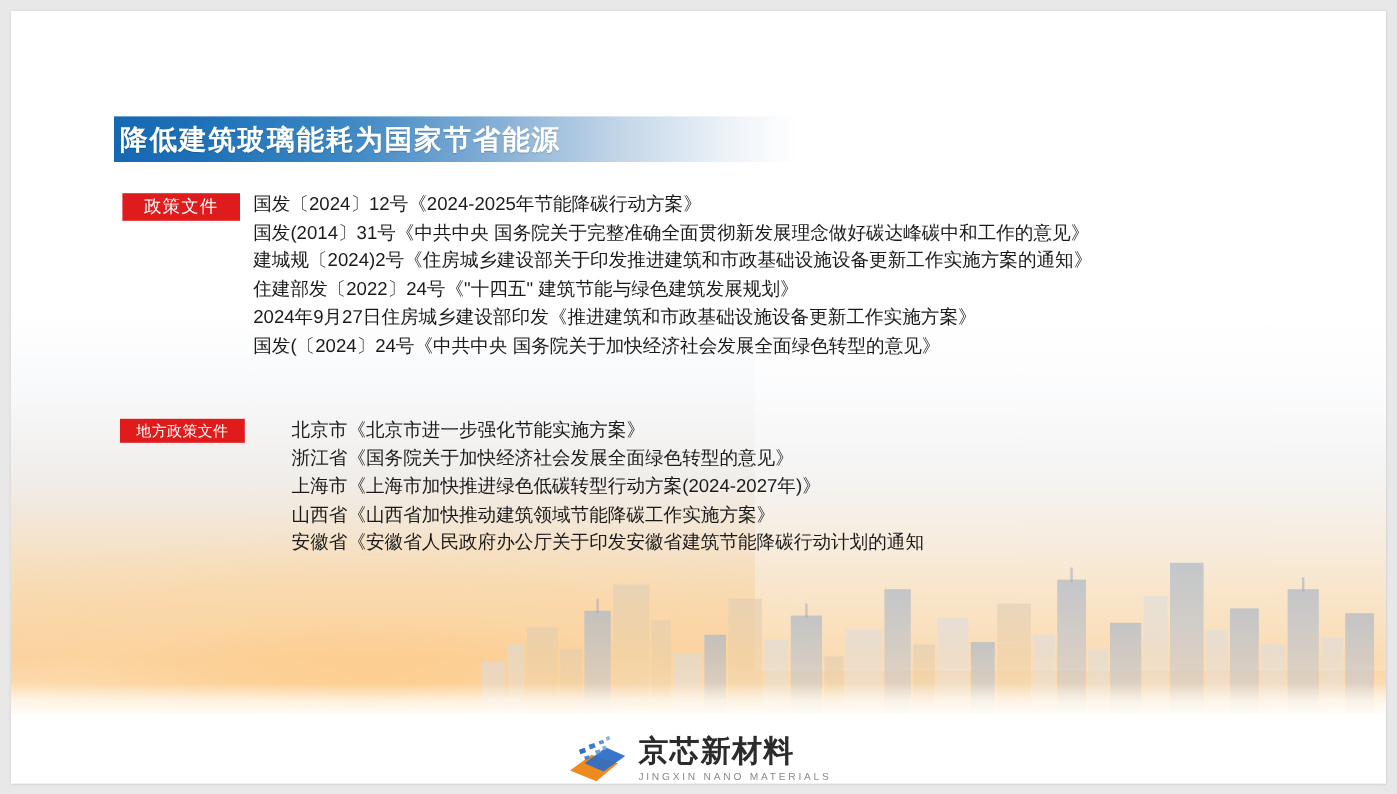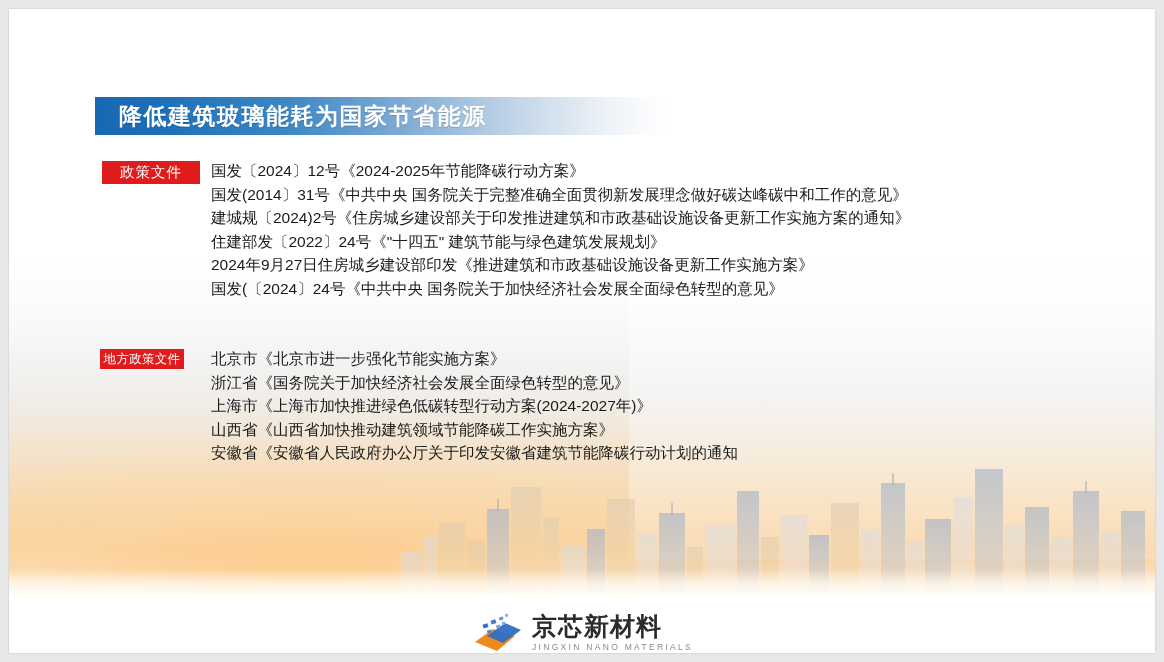--- a/index.html
+++ b/index.html
@@ -153,21 +153,21 @@
       #eef3f8 90%,
       #ffffff 100%);
     display: flex;
     align-items: center;
   }
   .title-text {
     color: #ffffff;
     font-size: 23px;
     font-weight: bold;
     letter-spacing: 1.5px;
-    margin-left: 24px;
+    margin-left: 5px;
     white-space: nowrap;
     text-shadow: 0 1px 1px rgba(0,0,0,0.18);
   }
 
   
   .badge {
     position: absolute;
     background: #e01b1b;
     color: #ffffff;
     display: flex;
@@ -180,21 +180,21 @@
     left: 93px;
     top: 152px;
     width: 98px;
     height: 23px;
     font-size: 14.5px;
     letter-spacing: 1px;
   }
   .badge-local {
     left: 91px;
     top: 340px;
-    width: 84px;
+    width: 104px;
     height: 20px;
     font-size: 12.5px;
     letter-spacing: 0.3px;
   }
 
   
   .doc-list {
     position: absolute;
     left: 202px;
     white-space: nowrap;
@@ -202,20 +202,21 @@
   .doc-list.policy { top: 150px; }
   .doc-list.local  { top: 338px; }
   .doc-line {
     font-size: 15.5px;
     line-height: 23.5px;
     color: #1a1a1a;
     font-family: "Liberation Sans", "DejaVu Sans", sans-serif;
   }
   .doc-list.local .doc-line {
     line-height: 23.5px;
+    margin-left: 32px;
   }
 
   
   .footer {
     position: absolute;
     left: 0;
     top: 592px;
     width: 1146px;
     height: 52px;
     display: flex;

